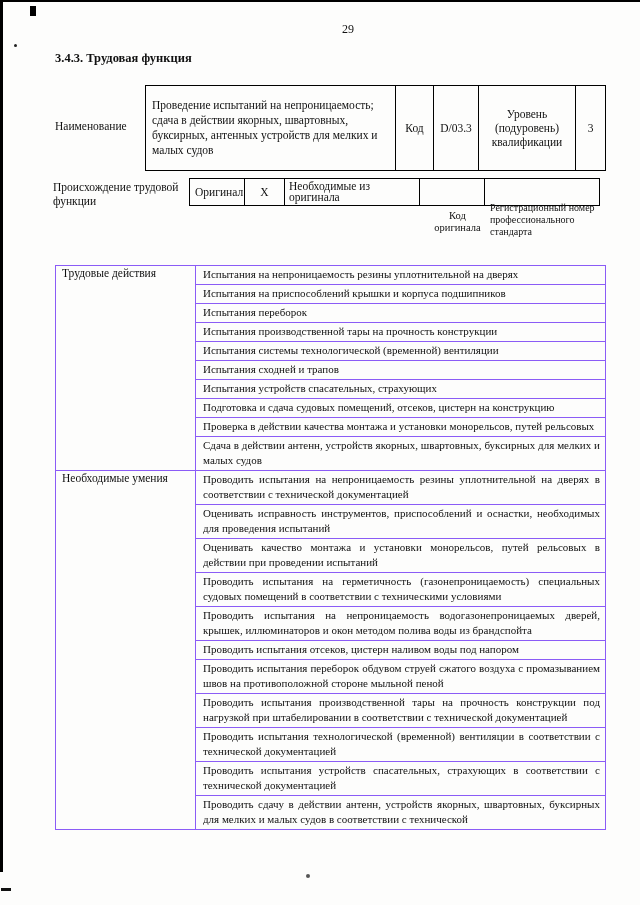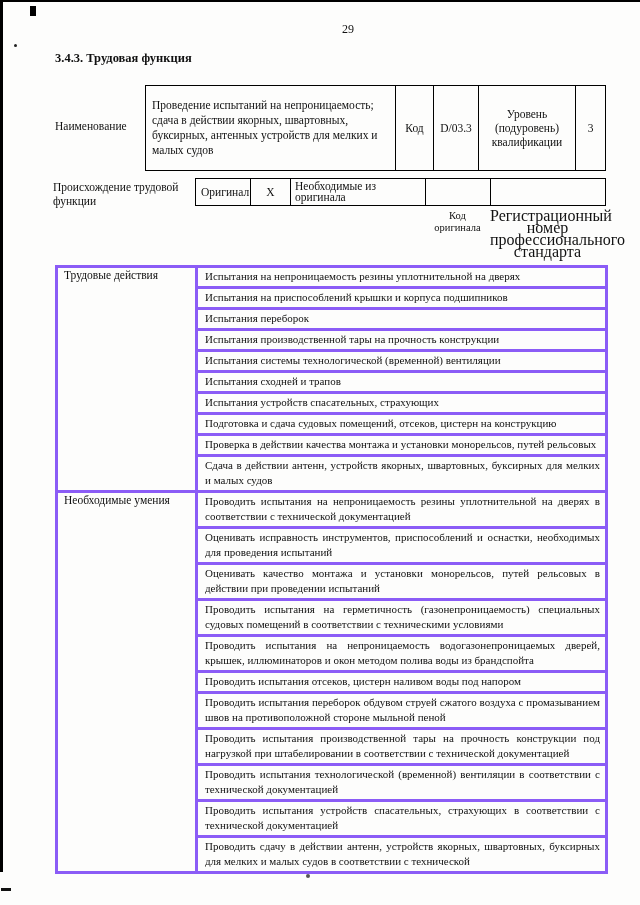--- a/index.html
+++ b/index.html
@@ -49,48 +49,48 @@
   td.code-val  { width: 45px;  text-align: center; }
   td.level-lab { width: 97px;  text-align: center; padding: 2px 4px; line-height: 14px; }
   td.level-val { width: 30px;  text-align: center; }
 
   
   .origin-label {
     position: absolute; left: 53px; top: 180px; width: 135px;
     font-size: 11.5px; line-height: 14px;
   }
   table.origin {
-    position: absolute; left: 195px; top: 178px;
+    position: absolute; left: 189px; top: 178px;
     border-collapse: collapse; table-layout: fixed;
   }
   table.origin td {
     border: 1px solid #000; height: 27px;
     font-size: 11.5px; vertical-align: middle;
   }
   td.orig-word { width: 55px; padding-left: 5px; }
   td.orig-mark { width: 40px; text-align: center; font-size: 12px; }
   td.borrowed  { width: 135px; font-size: 9.5px; line-height: 11px; padding: 2px 4px; vertical-align: top; }
   td.blank-a   { width: 65px; }
   td.blank-b   { width: 115px; }
 
   .caption-code {
     position: absolute; left: 425px; top: 210px; width: 65px;
     text-align: center; font-size: 10.5px; line-height: 12px;
   }
   .caption-reg {
-    position: absolute; left: 490px; top: 210px; width: 115px;
-    text-align: center; font-size: 16px; line-height: 12px;
+    position: absolute; left: 490px; top: 202px; width: 115px;
+    text-align: left; font-size: 10px; line-height: 12px;
   }
 
   
   table.main {
     position: absolute; left: 55px; top: 265px; width: 550px;
     border-collapse: collapse; table-layout: fixed;
   }
-  table.main td { border: 3px solid #8b5cf6; vertical-align: top; }
+  table.main td { border: 1px solid #8b5cf6; vertical-align: top; }
   table.main td.label-cell {
     width: 140px; font-size: 11.5px;
     padding: 1px 4px 1px 6px; text-align: left;
   }
   table.main td.content-cell {
     width: 410px; font-size: 11px; line-height: 15px;
     padding: 1px 5px 2px 7px; text-align: justify;
   }
 </style>
 </head>

